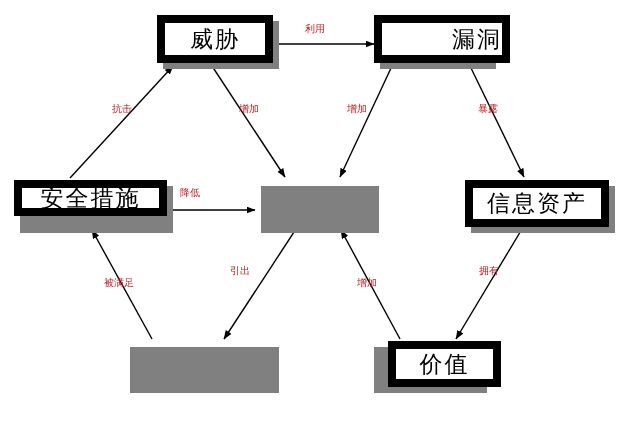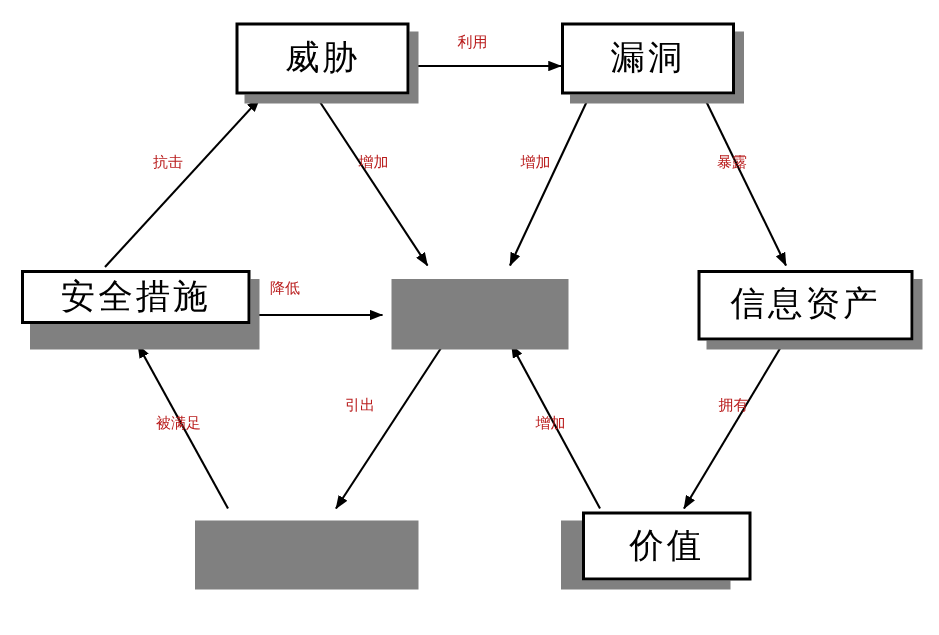--- a/index.html
+++ b/index.html
@@ -21,21 +21,21 @@
     position: absolute;
     left: 0;
     top: 0;
     width: 626px;
     height: 423px;
   }
   .node {
     position: absolute;
     box-sizing: border-box;
     background: #ffffff;
-    border: 2px solid #f97316;
+    border: 8px solid #f97316;
     display: flex;
     align-items: center;
     justify-content: center;
     z-index: 5;
   }
   .node-shadow {
     position: absolute;
     background: #808080;
     z-index: 3;
   }
@@ -94,35 +94,35 @@
   <div class="node-shadow" style="left: 380px; top: 21px; width: 116px; height: 48px; background: rgb(128, 128, 128);"></div>
   <div class="node-shadow" style="left: 20px; top: 186px; width: 153px; height: 47px; background: rgb(128, 128, 128);"></div>
   <div class="node-shadow" style="left: 261px; top: 186px; width: 118px; height: 47px; background: rgb(128, 128, 128);"></div>
   <div class="node-shadow" style="left: 471px; top: 186px; width: 144px; height: 47px; background: rgb(128, 128, 128);"></div>
   <div class="node-shadow" style="left: 130px; top: 347px; width: 149px; height: 46px; background: rgb(128, 128, 128);"></div>
   <div class="node-shadow" style="left: 374px; top: 347px; width: 113px; height: 46px; background: rgb(128, 128, 128);"></div>
 
   <div class="node" style="left: 157px; top: 15px; width: 116px; height: 48px; background: rgb(255, 255, 255); border-color: rgb(0, 0, 0);">
     <span class="node-label">威胁</span>
   </div>
-  <div class="node" style="left: 374px; top: 15px; width: 116px; height: 48px; background: rgb(255, 255, 255); border-color: rgb(0, 0, 0);">
+  <div class="node" style="left: 374px; top: 15px; width: 136px; height: 48px; background: rgb(255, 255, 255); border-color: rgb(0, 0, 0); justify-content: flex-end;">
     <span class="node-label">漏洞</span>
   </div>
   <div class="node" style="left: 14px; top: 180px; width: 153px; height: 36px; background: rgb(255, 255, 255); border-color: rgb(0, 0, 0);">
     <span class="node-label">安全措施</span>
   </div>
   <div class="node" style="left: 465px; top: 180px; width: 144px; height: 47px; background: rgb(255, 255, 255); border-color: rgb(0, 0, 0);">
     <span class="node-label">信息资产</span>
   </div>
   <div class="node" style="left: 368px; top: 341px; width: 113px; height: 46px; background: rgb(255, 255, 255); border-color: rgb(0, 0, 0); margin-left: 20px;">
     <span class="node-label">价值</span>
   </div>
 
   <div class="edge-label" style="left: 305px; top: 24px;">利用</div>
-  <div class="edge-label" style="left: 102px; top: 104px; text-align: center;">抗击</div>
+  <div class="edge-label" style="left: 112px; top: 104px; text-align: center;">抗击</div>
   <div class="edge-label" style="left: 239px; top: 104px;">增加</div>
   <div class="edge-label" style="left: 347px; top: 104px;">增加</div>
   <div class="edge-label" style="left: 478px; top: 104px;">暴露</div>
   <div class="edge-label" style="left: 180px; top: 188px;">降低</div>
   <div class="edge-label" style="left: 104px; top: 278px;">被满足</div>
   <div class="edge-label" style="left: 230px; top: 266px;">引出</div>
   <div class="edge-label" style="left: 357px; top: 278px;">增加</div>
   <div class="edge-label" style="left: 479px; top: 266px;">拥有</div>
 
 </div>

